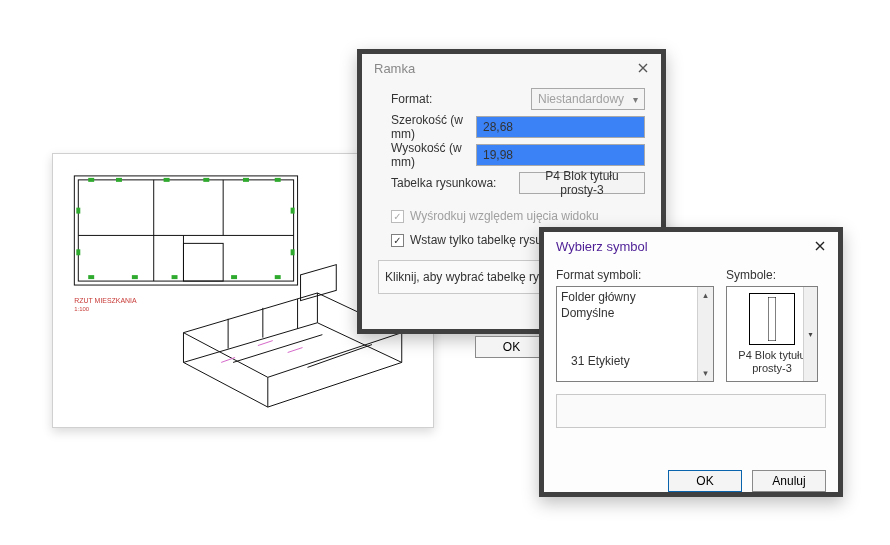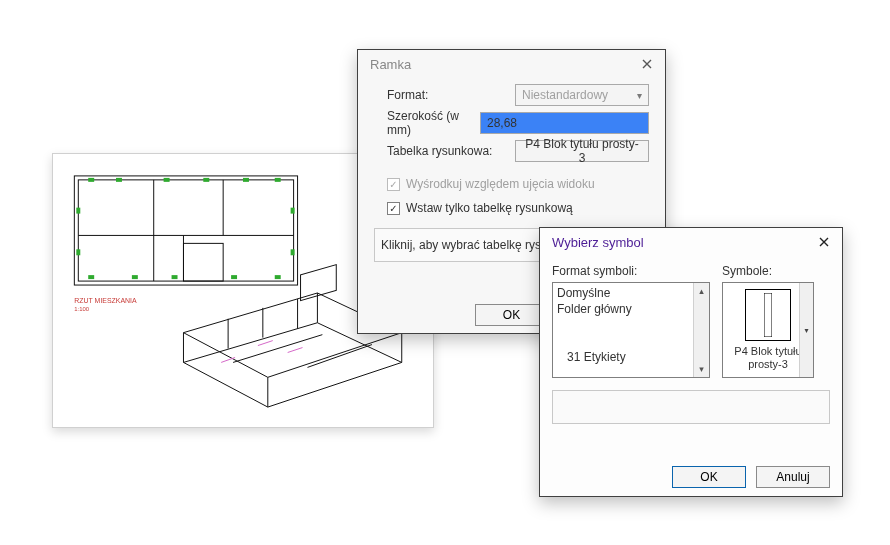--- a/index.html
+++ b/index.html
@@ -28,21 +28,21 @@
   }
   .plan-svg {
     width: 100%;
     height: 100%;
   }
 
   
   .dlg {
     position: absolute;
     background: #f7f7f7;
-    border: 1px solid #404040;
+    border: 5px solid #404040;
     box-shadow: 0 6px 16px rgba(0,0,0,.25);
   }
   .dlg-ramka {
     left: 357px;
     top: 49px;
     width: 309px;
     height: 285px;
   }
   .titlebar {
     display: flex;
@@ -79,20 +79,21 @@
     font: inherit;
     padding: 0 6px;
     display: flex;
     align-items: center;
     justify-content: space-between;
     color: #333;
   }
   .sel[data-disabled="true"] {
     color: #a0a0a0;
     background: #f4f4f4;
+    margin-left: 12px;
   }
   .sel .caret {
     color: #7a7a7a;
     font-size: 10px;
   }
   .btn-field {
     justify-content: center;
     background: #f4f4f4;
   }
   .checks {
@@ -334,20 +335,24 @@
       <div class="sel" data-disabled="true">
         <span>Niestandardowy</span>
         <span class="caret">▾</span>
       </div>
     </div>
     <div class="form-row">
       <span class="label">Szerokość (w mm)</span>
       <input class="inp" value="28,68" style="">
     </div>
     <div class="form-row">
+      <span class="label">Wysokość (w mm)</span>
+      <input class="inp" value="19,98" style="">
+    </div>
+    <div class="form-row">
       <span class="label">Tabelka rysunkowa:</span>
       <button class="btn-field">P4 Blok tytułu prosty-3</button>
     </div>
 
     <div class="checks">
       <div class="check-row disabled">
         <span class="chk disabled">✓</span>
         <span>Wyśrodkuj względem ujęcia widoku</span>
       </div>
       <div class="check-row">
@@ -373,22 +378,22 @@
         </svg>
     </span>
   </div>
 
   <div class="body">
     <div class="cols">
       <div>
         <div class="col-title">Format symboli:</div>
         <div class="folder-tree">
           <div class="tree-items">
+            <div class="tree-item">Folder główny</div>
             <div class="tree-item">Domyślne</div>
-            <div class="tree-item">Folder główny</div>
             <div class="tree-item ind1">31 Etykiety</div>
           </div>
           <div class="scroll">
             <span>▴</span>
             <span>▾</span>
           </div>
         </div>
       </div>
 
       <div class="sym-panel">

